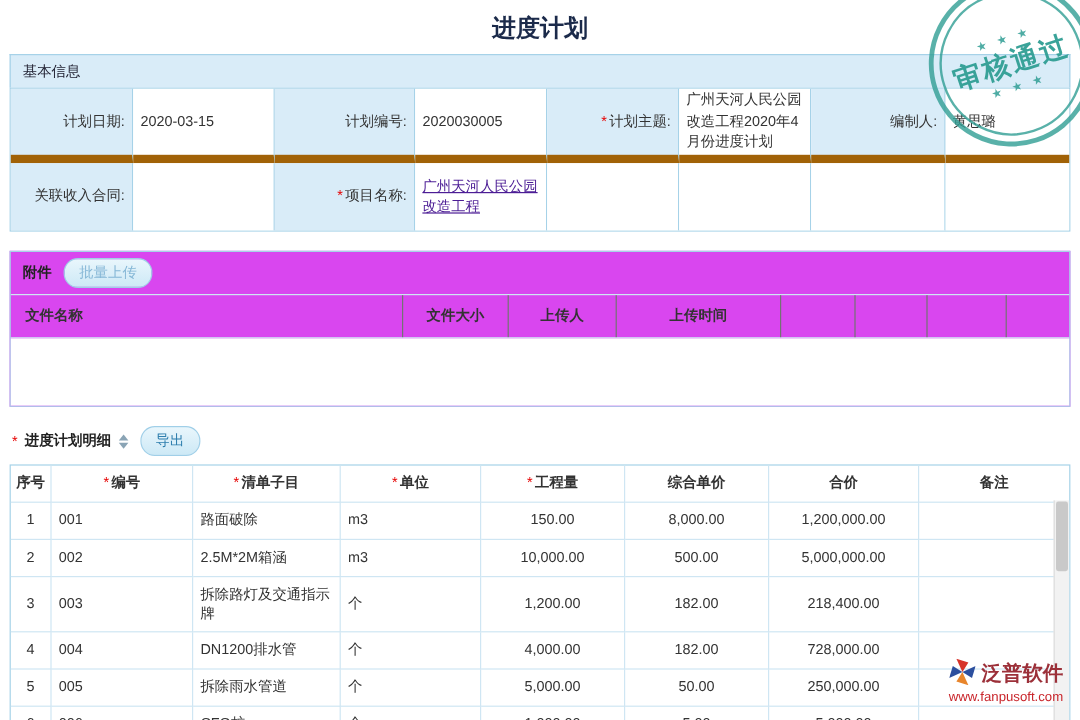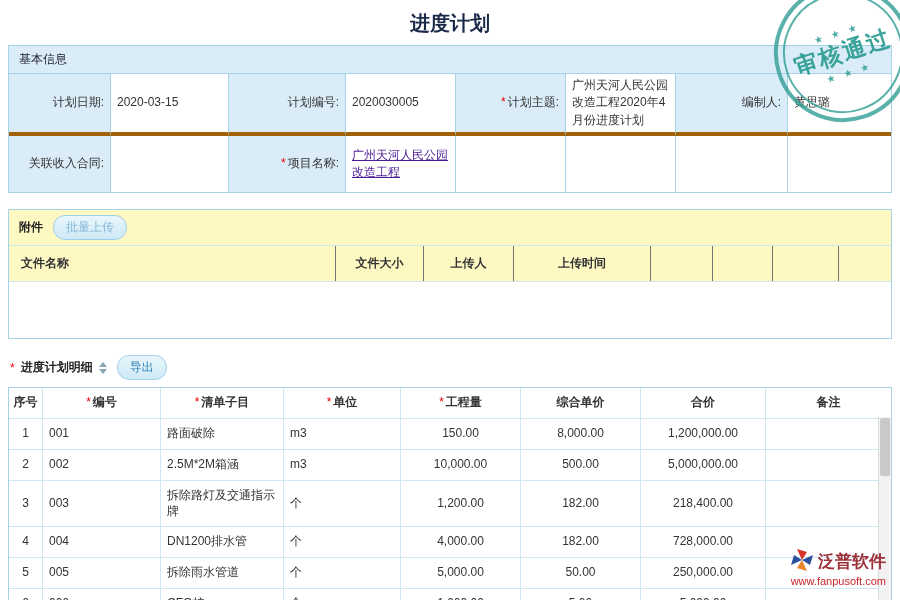--- a/index.html
+++ b/index.html
@@ -27,30 +27,30 @@
   .section-bar{
     background:#d9ecf8;border:1px solid #a6d2e8;border-bottom:none;
     padding:5px 10px;color:#223;
   }
   .form-grid{
     display:grid;
     grid-template-columns:102px 118px 117px 110px 110px 110px 112px 1fr;
     grid-template-rows:62px 56px;
     border:1px solid #a6d2e8;
   }
-  .fcell{border-right:1px solid #a6d2e8;border-bottom:4px solid #a16207;padding:4px 6px;display:flex;align-items:center;line-height:1.45;}
+  .fcell{border-right:1px solid #a6d2e8;border-bottom:7px solid #a16207;padding:4px 6px;display:flex;align-items:center;line-height:1.45;}
   .fcell.c8{border-right:none;}
   .fcell.r2{border-bottom:none;}
   .lbl{background:#d9ecf8;justify-content:flex-end;text-align:right;}
   .val{background:#fff;justify-content:flex-start;text-align:left;}
   .req{color:#e60000;margin-right:2px;font-weight:normal;}
   .link{color:#4c1d95;text-decoration:underline;cursor:pointer;}
 
   
-  .attach{margin:16px 8px 0;border:1px solid #a6d2e8;background:#fef9c3;}
+  .attach{margin:16px 8px 0;border:1px solid #a6d2e8;background:#d946ef;}
   .attach-top{display:flex;align-items:center;gap:10px;padding:5px 10px;}
   .attach-title{font-weight:bold;color:#222;}
   .btn{
     background:linear-gradient(#e9f6fc,#cde9f6);
     border:1px solid #a0cfe8;border-radius:12px;
     padding:3px 12px;font-size:12px;cursor:pointer;
     font-family:inherit;
   }
   .btn-upload{color:#85b7d6;}
   .btn-export{color:#2f7fae;}

